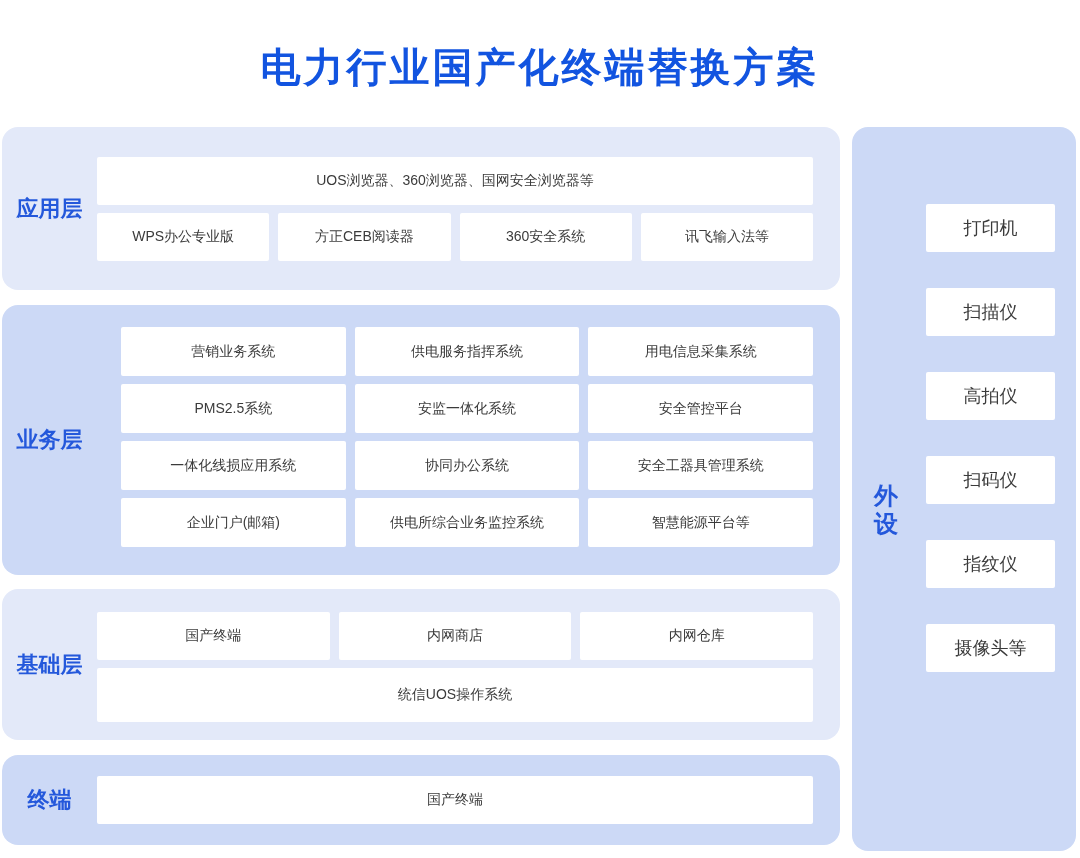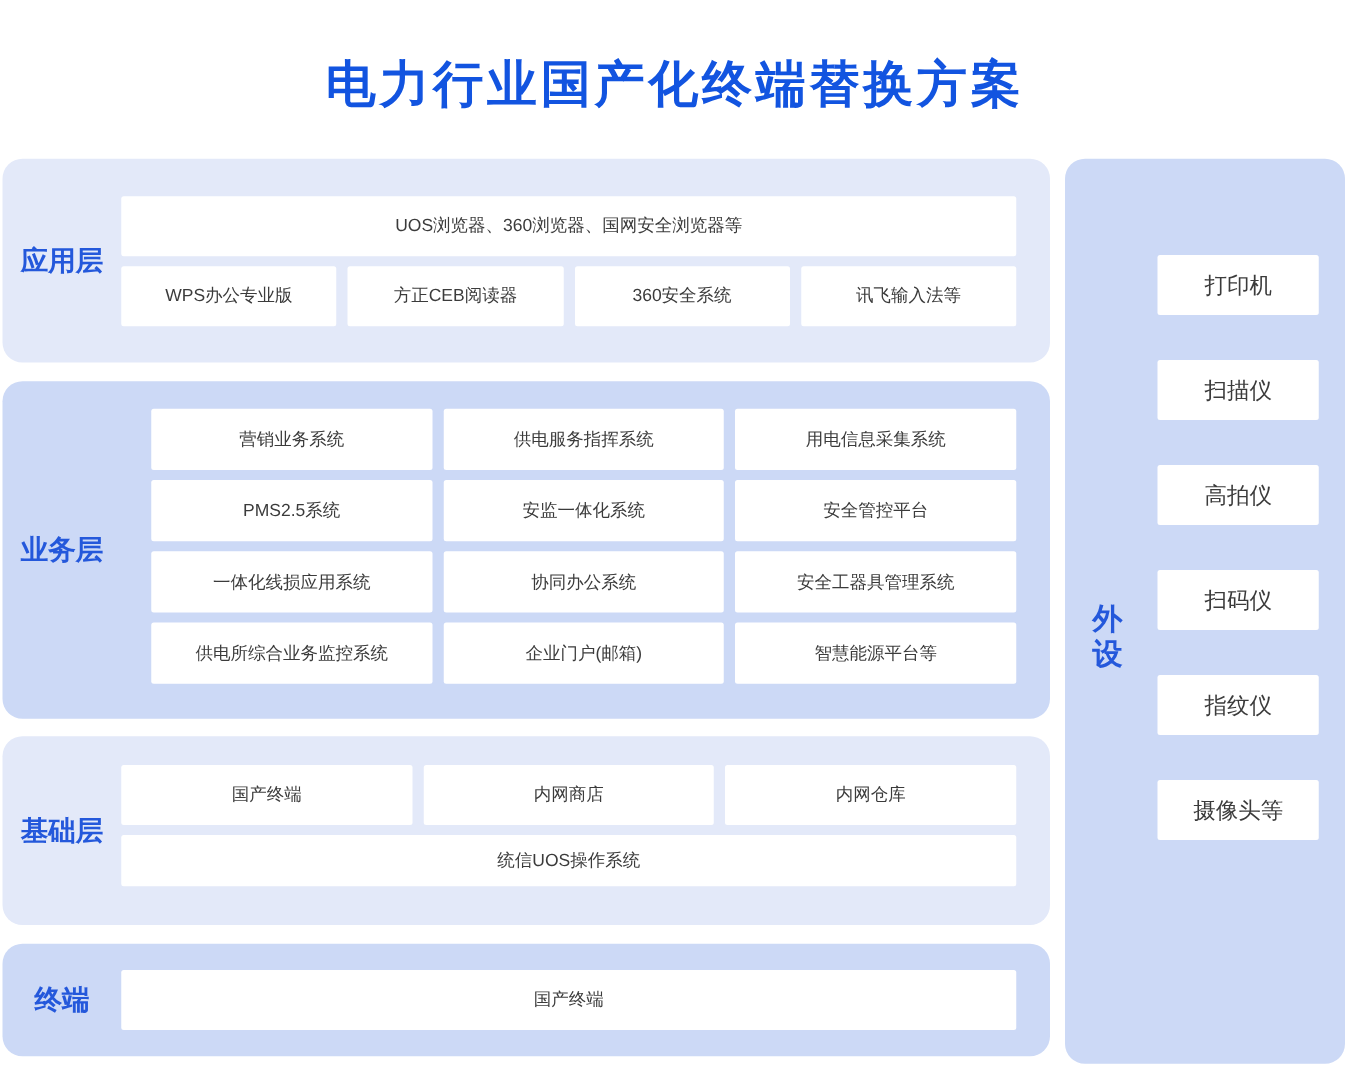--- a/index.html
+++ b/index.html
@@ -47,21 +47,21 @@
   #panel-app .content{top:30px;gap:8px;}
 
   
   #panel-biz{left:2px;top:305px;width:838px;height:270px;}
   #panel-biz .content{top:22px;padding-left:24px;}
   #panel-biz .box{height:49px;}
 
   
   #panel-base{left:2px;top:589px;width:838px;height:151px;}
   #panel-base .content{top:23px;gap:8px;}
-  #panel-base .box-wide{height:41px;}
+  #panel-base .box-wide{height:54px;}
 
   
   #panel-term{left:2px;top:755px;width:838px;height:90px;padding-left:24px;}
   #panel-term .content{top:21px;}
 
   
   #panel-periph{left:852px;top:127px;width:224px;height:724px;}
   .periph-label{
     position:absolute;left:22px;top:50%;transform:translateY(-50%);
     width:24px;line-height:1.15;text-align:center;word-break:break-all;
@@ -98,22 +98,22 @@
     <div class="content grid3">
       <div class="box">营销业务系统</div>
       <div class="box">供电服务指挥系统</div>
       <div class="box">用电信息采集系统</div>
       <div class="box">PMS2.5系统</div>
       <div class="box">安监一体化系统</div>
       <div class="box">安全管控平台</div>
       <div class="box">一体化线损应用系统</div>
       <div class="box">协同办公系统</div>
       <div class="box">安全工器具管理系统</div>
+      <div class="box">企业门户(邮箱)</div>
       <div class="box">供电所综合业务监控系统</div>
-      <div class="box">企业门户(邮箱)</div>
       <div class="box">智慧能源平台等</div>
     </div>
   </div>
 
   <div class="panel light" id="panel-base">
     <div class="layer-label">基础层</div>
     <div class="content">
       <div class="row">
         <div class="box">国产终端</div>
         <div class="box">内网商店</div>

